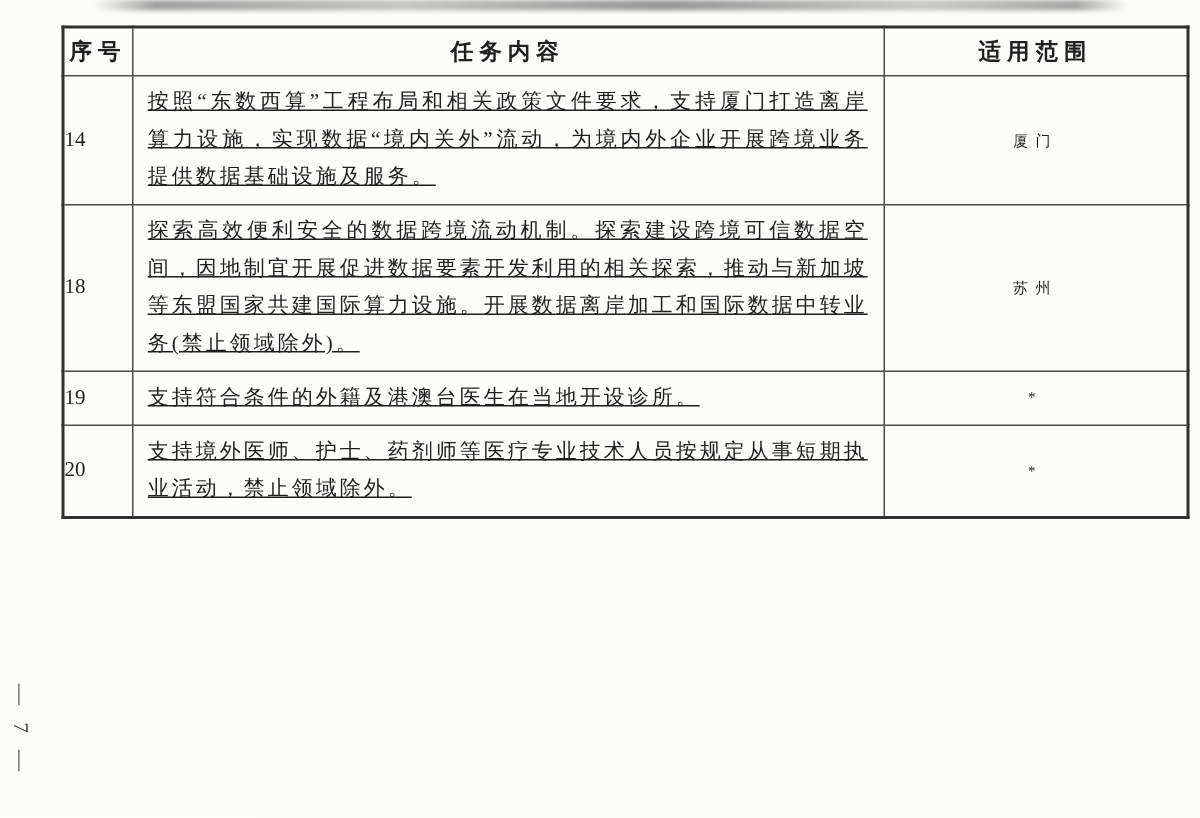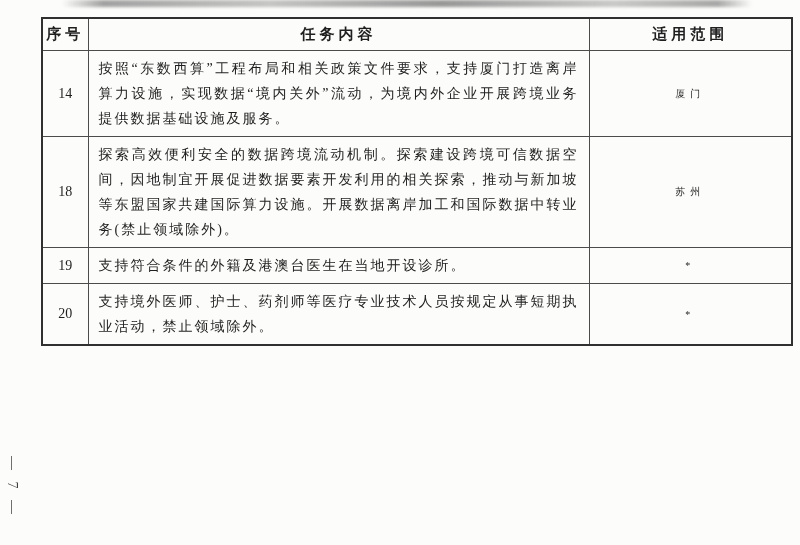--- a/index.html
+++ b/index.html
@@ -60,30 +60,31 @@
     font-weight:bold;
     font-size:15px;
     letter-spacing:4px;
     padding:6px 0;
     text-align:center;
   }
   col.c-no{width:46px;}
   col.c-task{width:501px;}
   col.c-scope{width:203px;}
   .doc td.no{
-    text-align:center;
+    text-align:left;
     font-size:14px;
     padding:5px 0;
   }
   .doc td.task{
     font-size:14px;
     line-height:25px;
     letter-spacing:2px;
     text-align:justify;
     padding:5px 10px;
+    text-decoration:underline;
   }
   .doc td.scope{
     text-align:center;
     font-size:10px;
     letter-spacing:5px;
     padding:5px 0;
   }
   .doc td.section{
     text-align:center;
     font-weight:bold;

